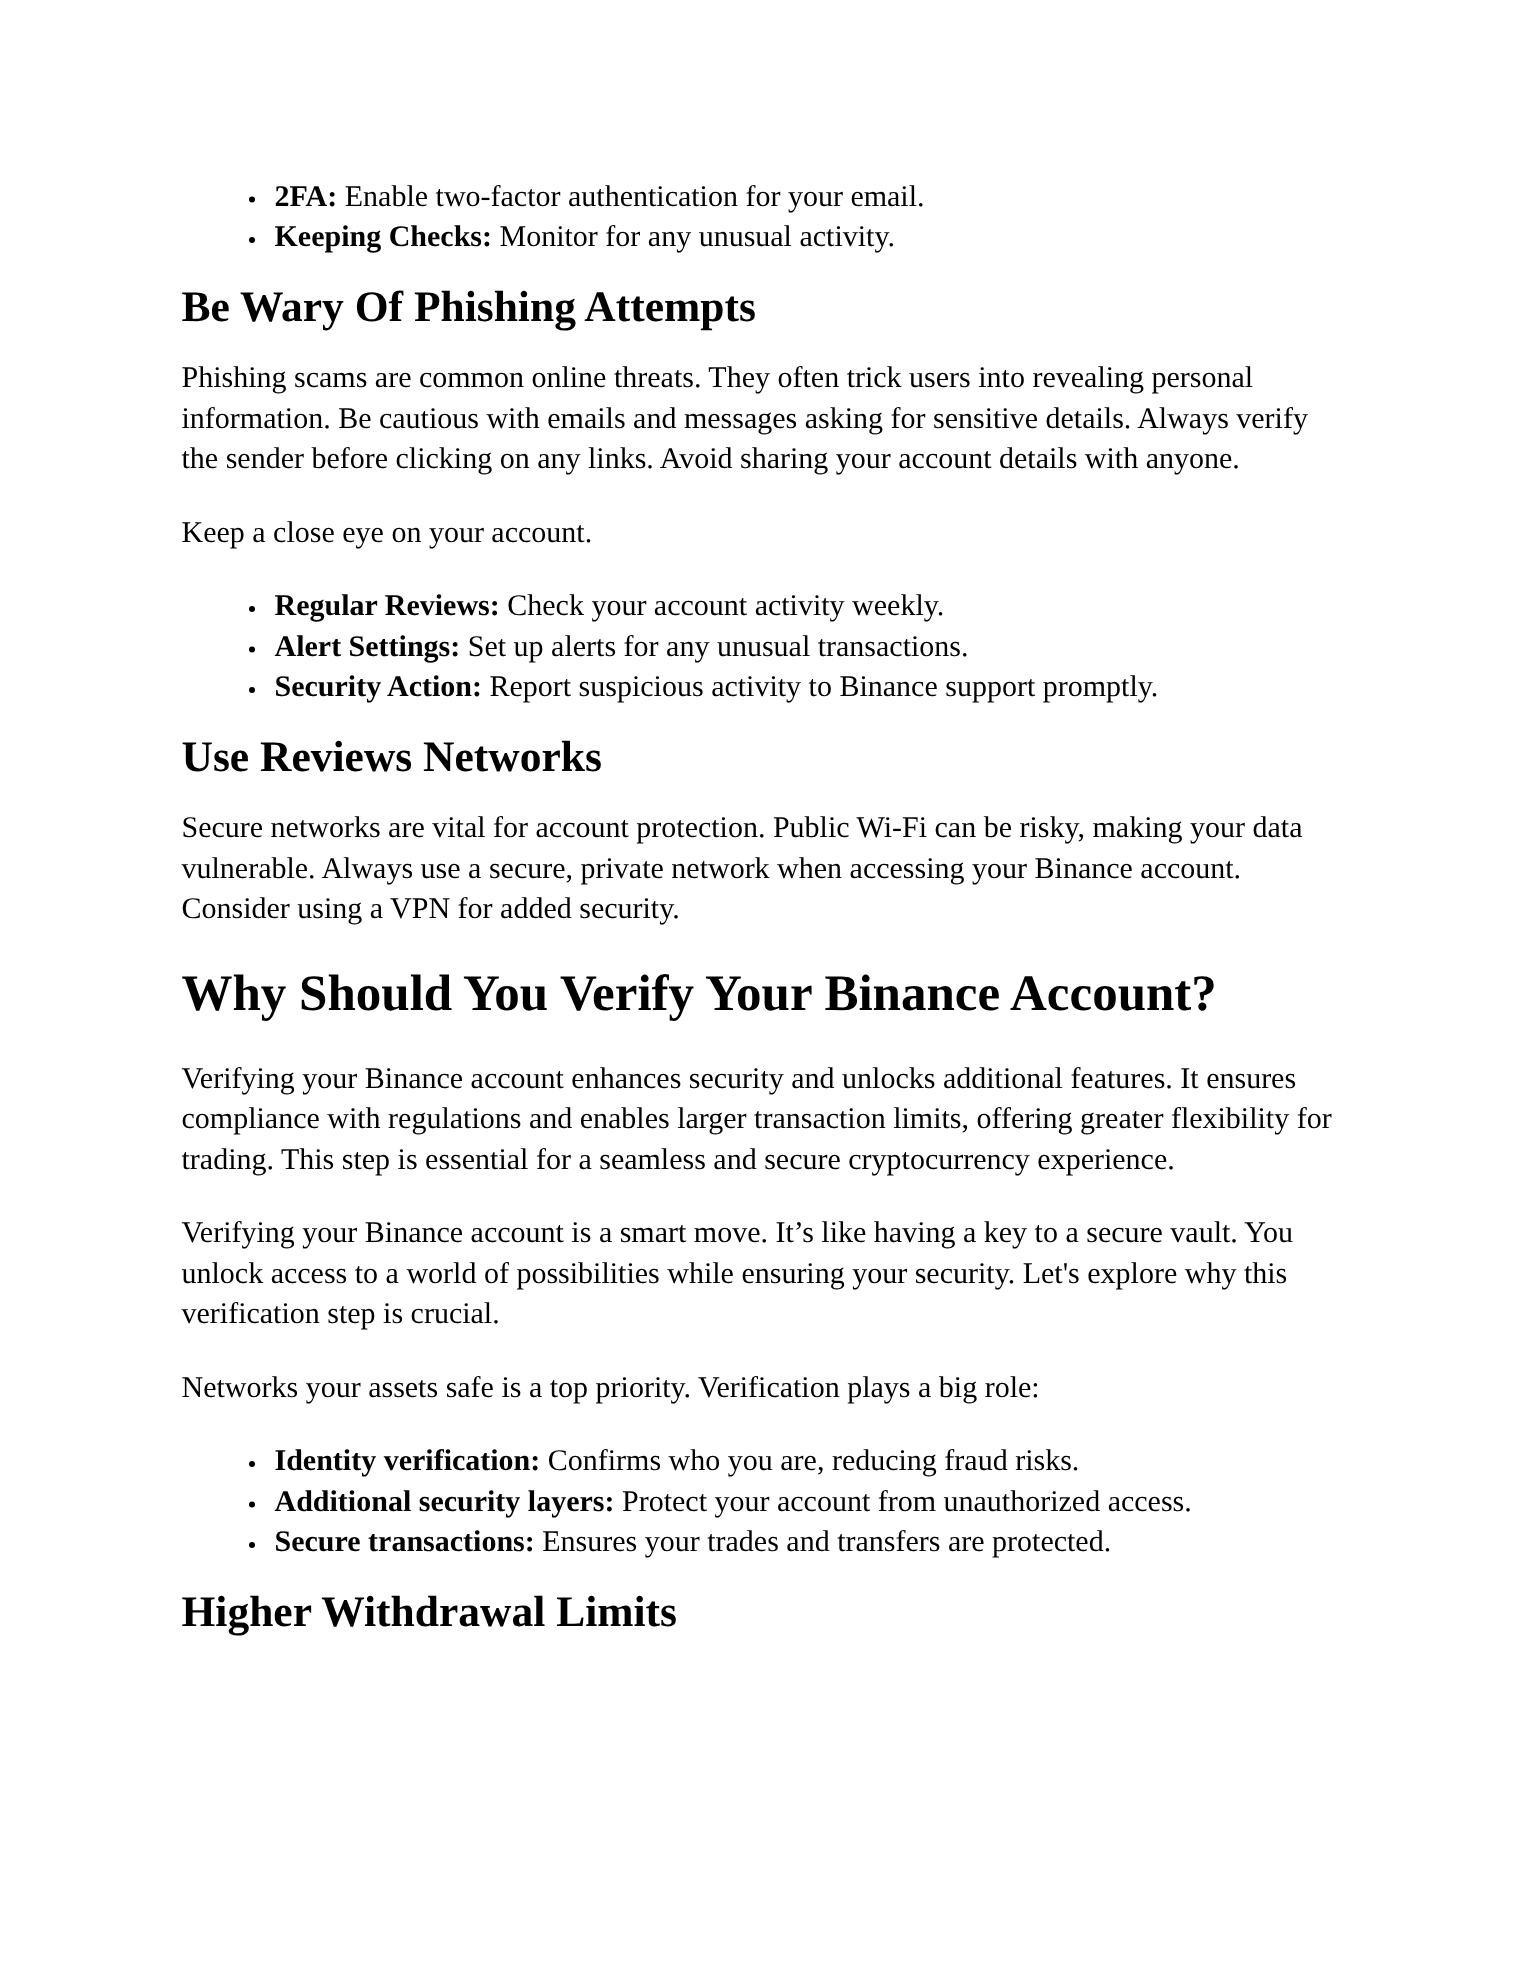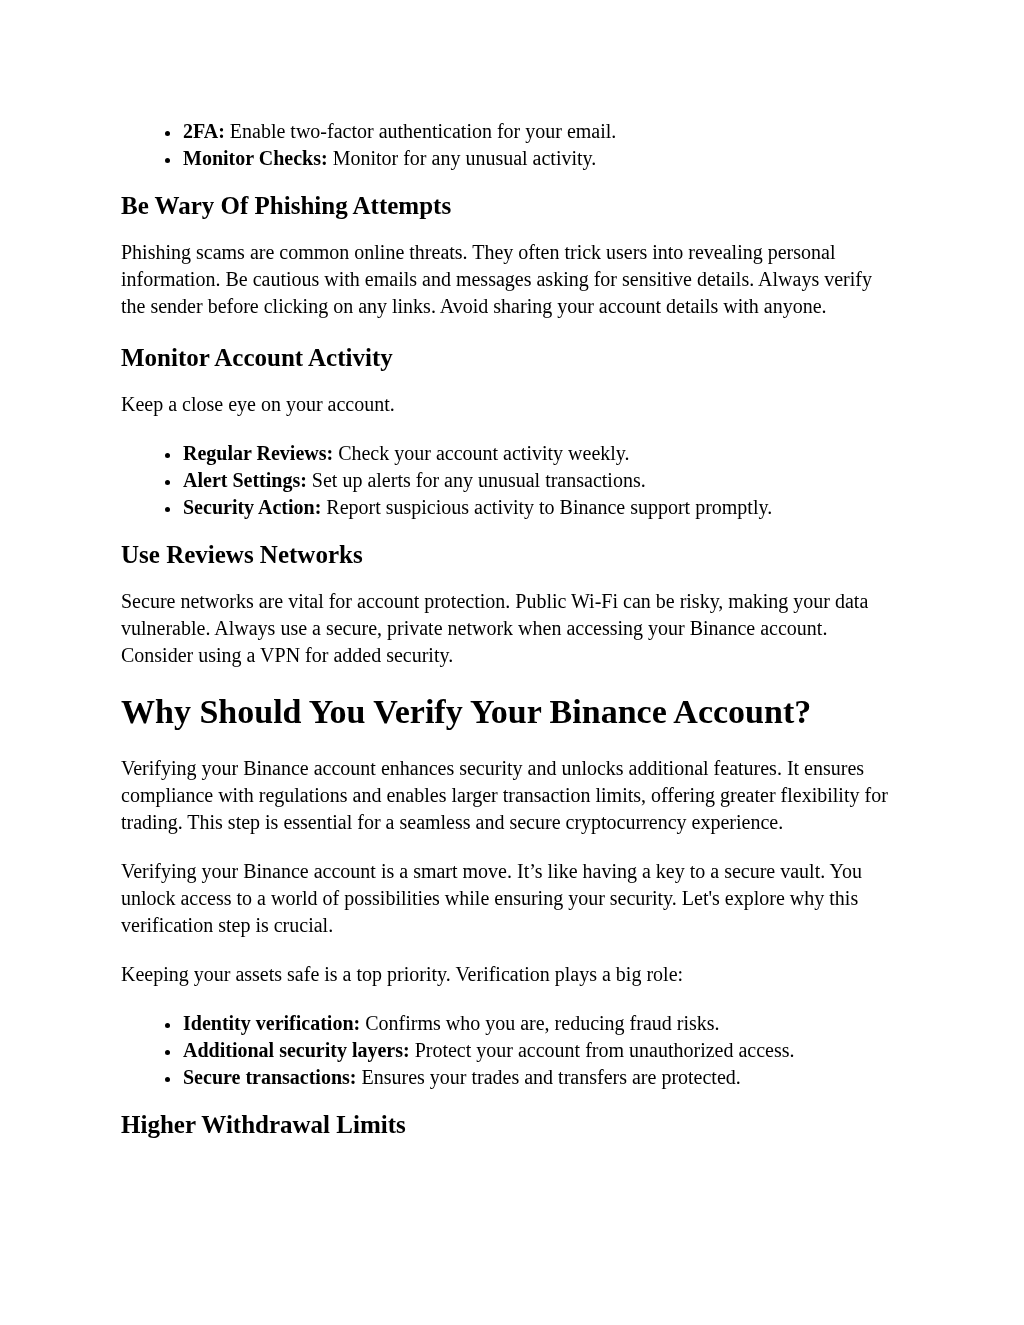--- a/index.html
+++ b/index.html
@@ -29,63 +29,62 @@
     line-height: 27px;
     padding-left: 2px;
   }
   .doc-list li::marker {
     font-size: 16px;
   }
   p.doc-para {
     margin: 0 0 22px 0;
   }
   h3.doc-h3 {
-    font-size: 25px;
+    font-size: 29px;
     line-height: 31px;
     font-weight: 700;
     margin: 18px 0 18px 0;
   }
   h1.doc-h1 {
     font-size: 34px;
     line-height: 42px;
     font-weight: 700;
     margin: 14px 0 22px 0;
   }
   .lead { font-weight: 700; }
 </style>
 </head>
 <body>
 
 <div class="page">
 
   <ul class="doc-list">
     <li><span class="lead">2FA:</span><span> Enable two-factor authentication for your email.</span></li>
-    <li><span class="lead">Monitor Checks:</span><span> Monitor for any unusual activity.</span></li>
+    <li><span class="lead">Keeping Checks:</span><span> Monitor for any unusual activity.</span></li>
   </ul>
 
   <h3 class="doc-h3">Be Wary Of Phishing Attempts</h3>
   <p class="doc-para">Phishing scams are common online threats. They often trick users into revealing personal information. Be cautious with emails and messages asking for sensitive details. Always verify the sender before clicking on any links. Avoid sharing your account details with anyone.</p>
 
-  <h3 class="doc-h3">Monitor Account Activity</h3>
   <p class="doc-para">Keep a close eye on your account.</p>
 
   <ul class="doc-list">
     <li><span class="lead">Regular Reviews:</span><span> Check your account activity weekly.</span></li>
     <li><span class="lead">Alert Settings:</span><span> Set up alerts for any unusual transactions.</span></li>
     <li><span class="lead">Security Action:</span><span> Report suspicious activity to Binance support promptly.</span></li>
   </ul>
 
   <h3 class="doc-h3">Use Reviews Networks</h3>
   <p class="doc-para">Secure networks are vital for account protection. Public Wi-Fi can be risky, making your data vulnerable. Always use a secure, private network when accessing your Binance account. Consider using a VPN for added security.</p>
 
   <h1 class="doc-h1">Why Should You Verify Your Binance Account?</h1>
   <p class="doc-para">Verifying your Binance account enhances security and unlocks additional features. It ensures compliance with regulations and enables larger transaction limits, offering greater flexibility for trading. This step is essential for a seamless and secure cryptocurrency experience.</p>
   <p class="doc-para">Verifying your Binance account is a smart move. It’s like having a key to a secure vault. You unlock access to a world of possibilities while ensuring your security. Let's explore why this verification step is crucial.</p>
 
-  <p class="doc-para">Keeping your assets safe is a top priority. Verification plays a big role:</p>
+  <p class="doc-para">Networks your assets safe is a top priority. Verification plays a big role:</p>
 
   <ul class="doc-list">
     <li><span class="lead">Identity verification:</span><span> Confirms who you are, reducing fraud risks.</span></li>
     <li><span class="lead">Additional security layers:</span><span> Protect your account from unauthorized access.</span></li>
     <li><span class="lead">Secure transactions:</span><span> Ensures your trades and transfers are protected.</span></li>
   </ul>
 
   <h3 class="doc-h3">Higher Withdrawal Limits</h3>
 
 </div>

